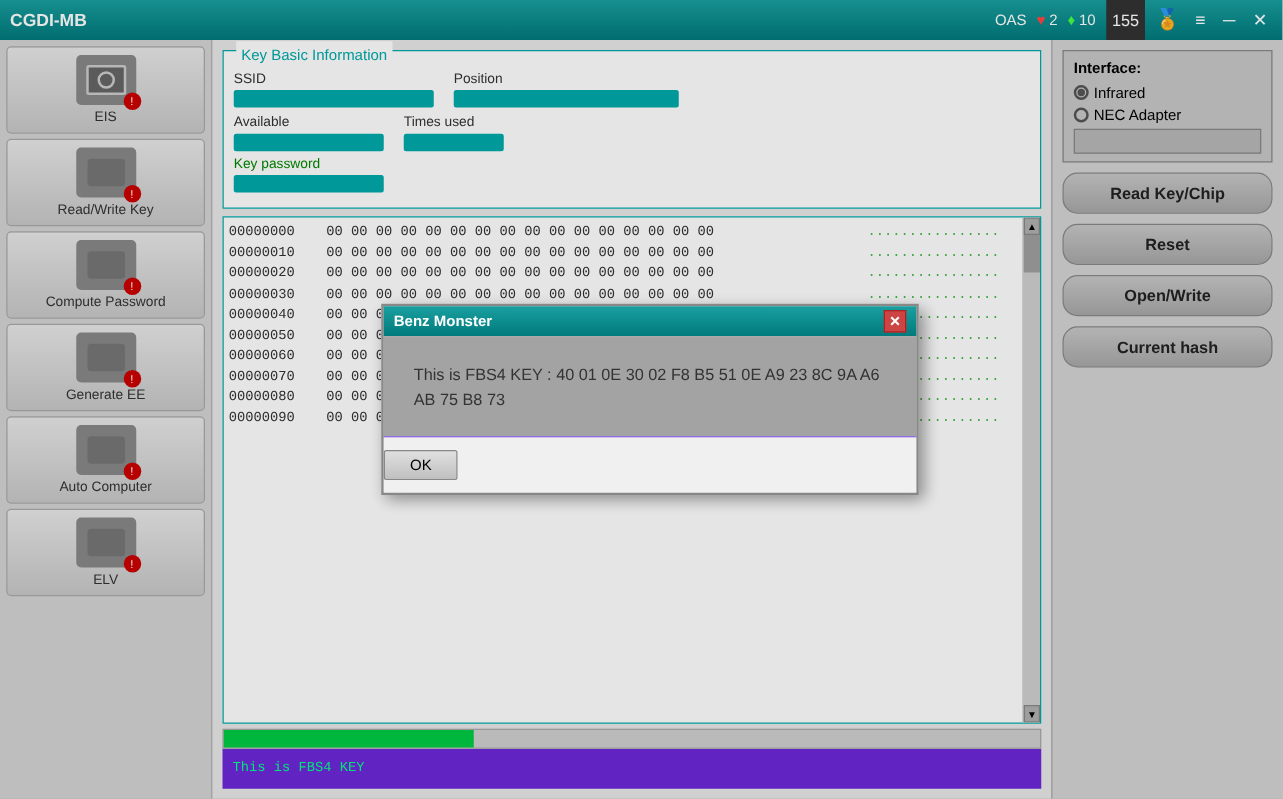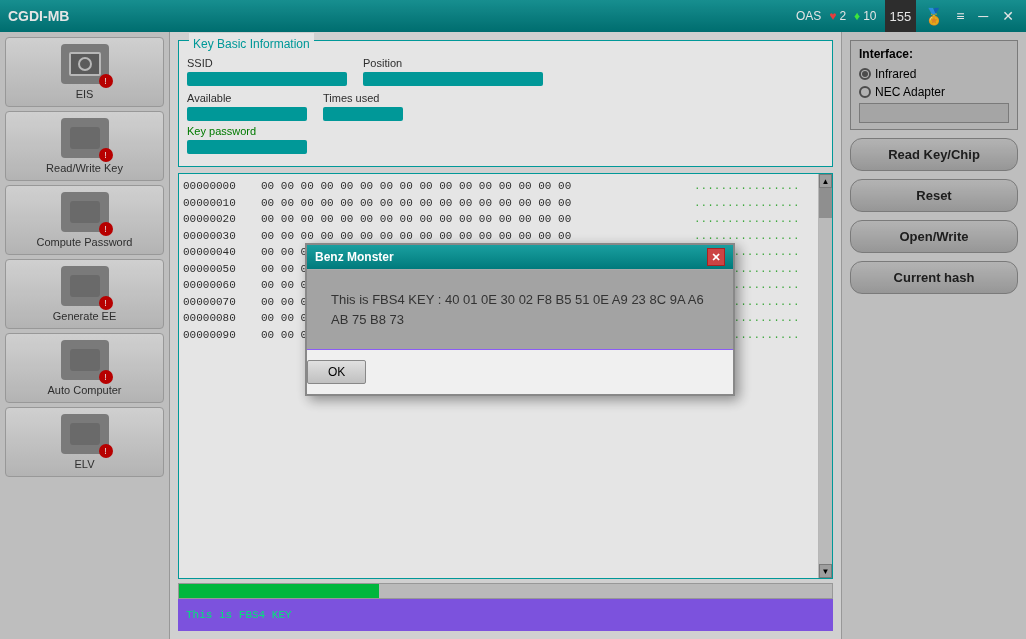--- a/index.html
+++ b/index.html
@@ -262,21 +262,21 @@
     }
     #progress-bar-fill {
       height: 100%;
       background: #00cc44;
       width: 200px;
     }
 
     
     #status-bar {
       height: 20px;
-      background: #8b5cf6;
+      background: #6d28d9;
       display: flex;
       align-items: center;
       padding: 16px 8px;
     }
     #status-text {
       color: #00ff88;
       font-size: 11px;
       font-family: 'Courier New', monospace;
     }
 

